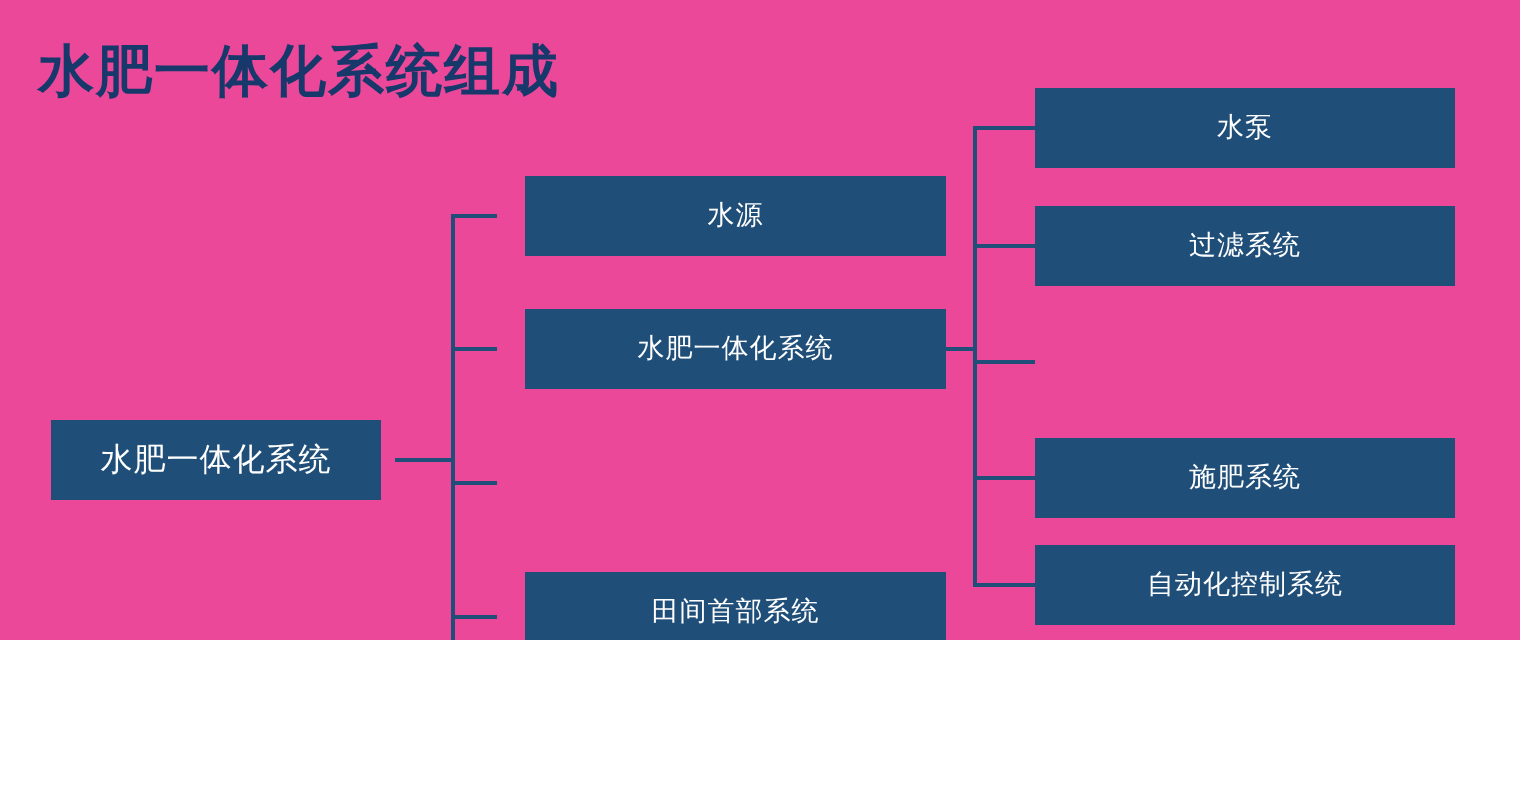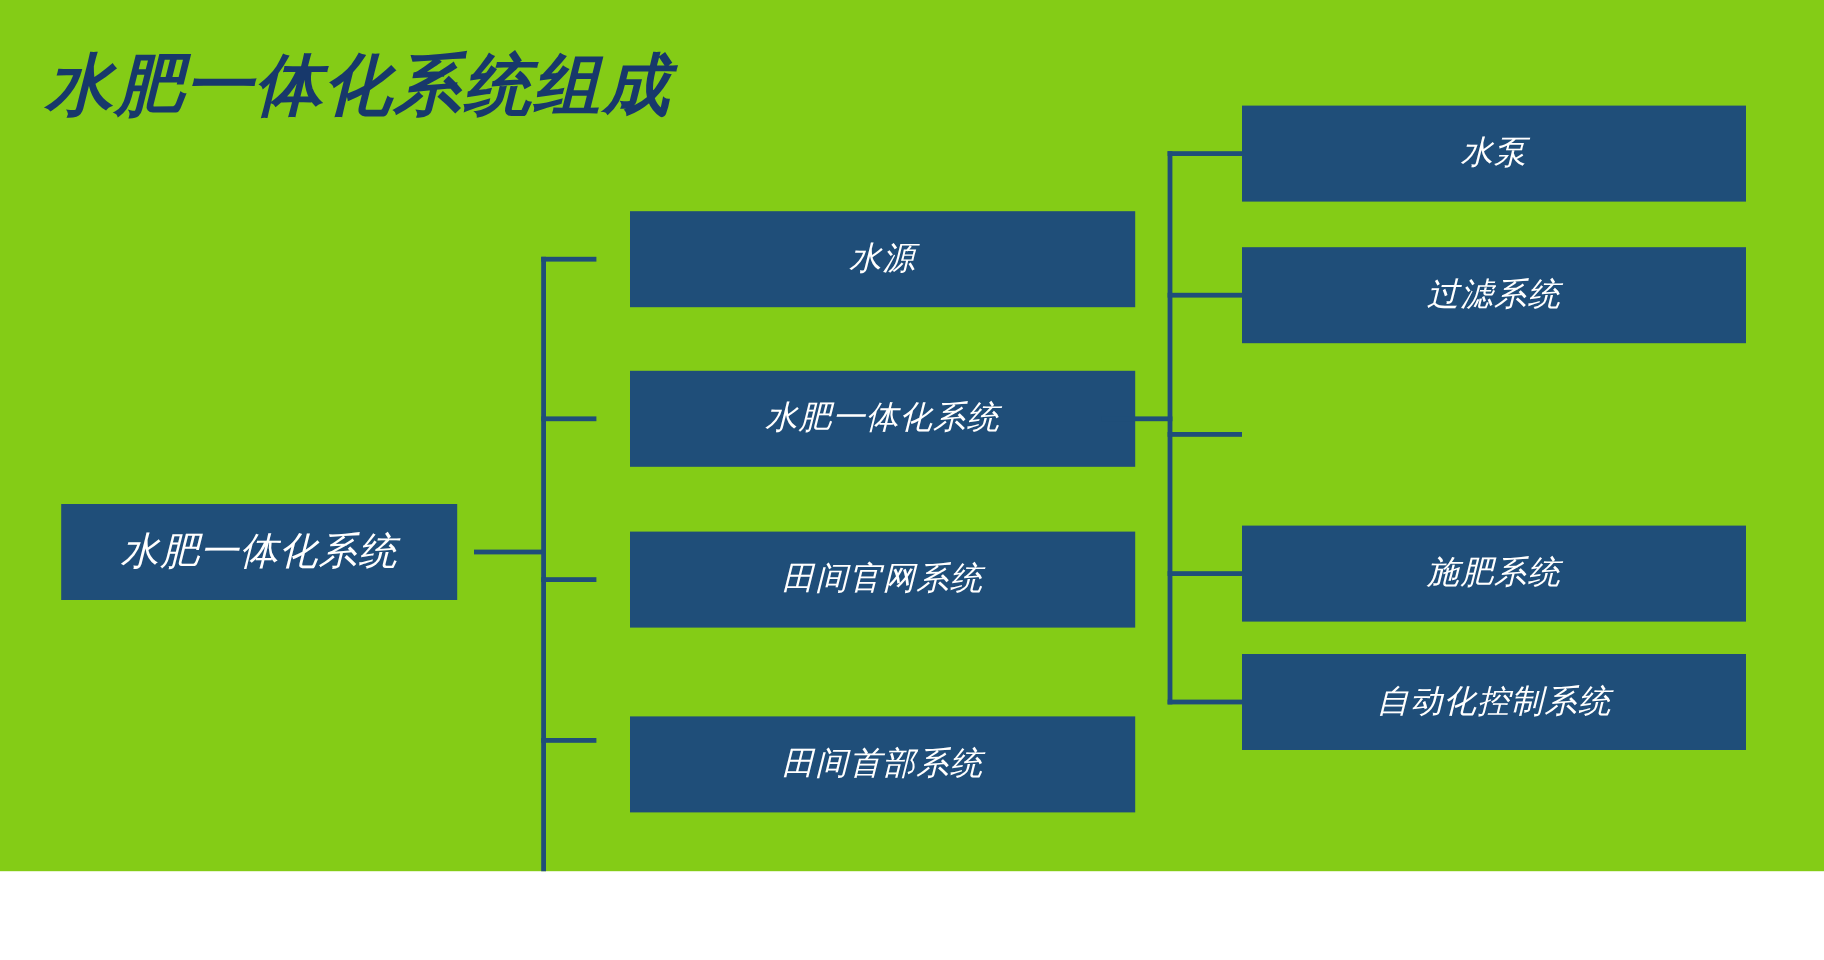--- a/index.html
+++ b/index.html
@@ -10,24 +10,23 @@
   }
   * { box-sizing: border-box; }
   html, body { margin: 0; padding: 0; }
   body {
     font-family: "Liberation Sans", "DejaVu Sans", sans-serif;
     background: #ffffff;
   }
   .canvas {
     position: relative;
     width: 1520px;
-    height: 726px;
-    background: #84cc16;
+    height: 640px;
+    background: #ec4899;
     overflow: hidden;
-    font-style: italic;
   }
   .diagram-title {
     position: absolute;
     left: 38px;
     top: 34px;
     font-size: 56px;
     font-weight: 900;
     letter-spacing: 2px;
     color: var(--title);
   }
@@ -61,22 +60,21 @@
 <body>
 
 <div class="canvas">
 
   <div class="diagram-title">水肥一体化系统组成</div>
 
   <div class="box root-box">水肥一体化系统</div>
 
   <div class="box col-mid" style="top:176px">水源</div>
   <div class="box col-mid" style="top:309px">水肥一体化系统</div>
-  <div class="box col-mid" style="top:443px">田间官网系统</div>
-  <div class="box col-mid" style="top:597px">田间首部系统</div>
+  <div class="box col-mid" style="top:572px">田间首部系统</div>
 
   <div class="box col-right" style="top:88px">水泵</div>
   <div class="box col-right" style="top:206px">过滤系统</div>
   <div class="box col-right" style="top:438px">施肥系统</div>
   <div class="box col-right" style="top:545px">自动化控制系统</div>
 
   <div class="line" style="left:395px; top:458px; width:60px; height:4px"></div>
   <div class="line" style="left:451px; top:214px; width:4px; height:522px"></div>
   <div class="line" style="left:451px; top:214px; width:46px; height:4px"></div>
   <div class="line" style="left:451px; top:347px; width:46px; height:4px"></div>

